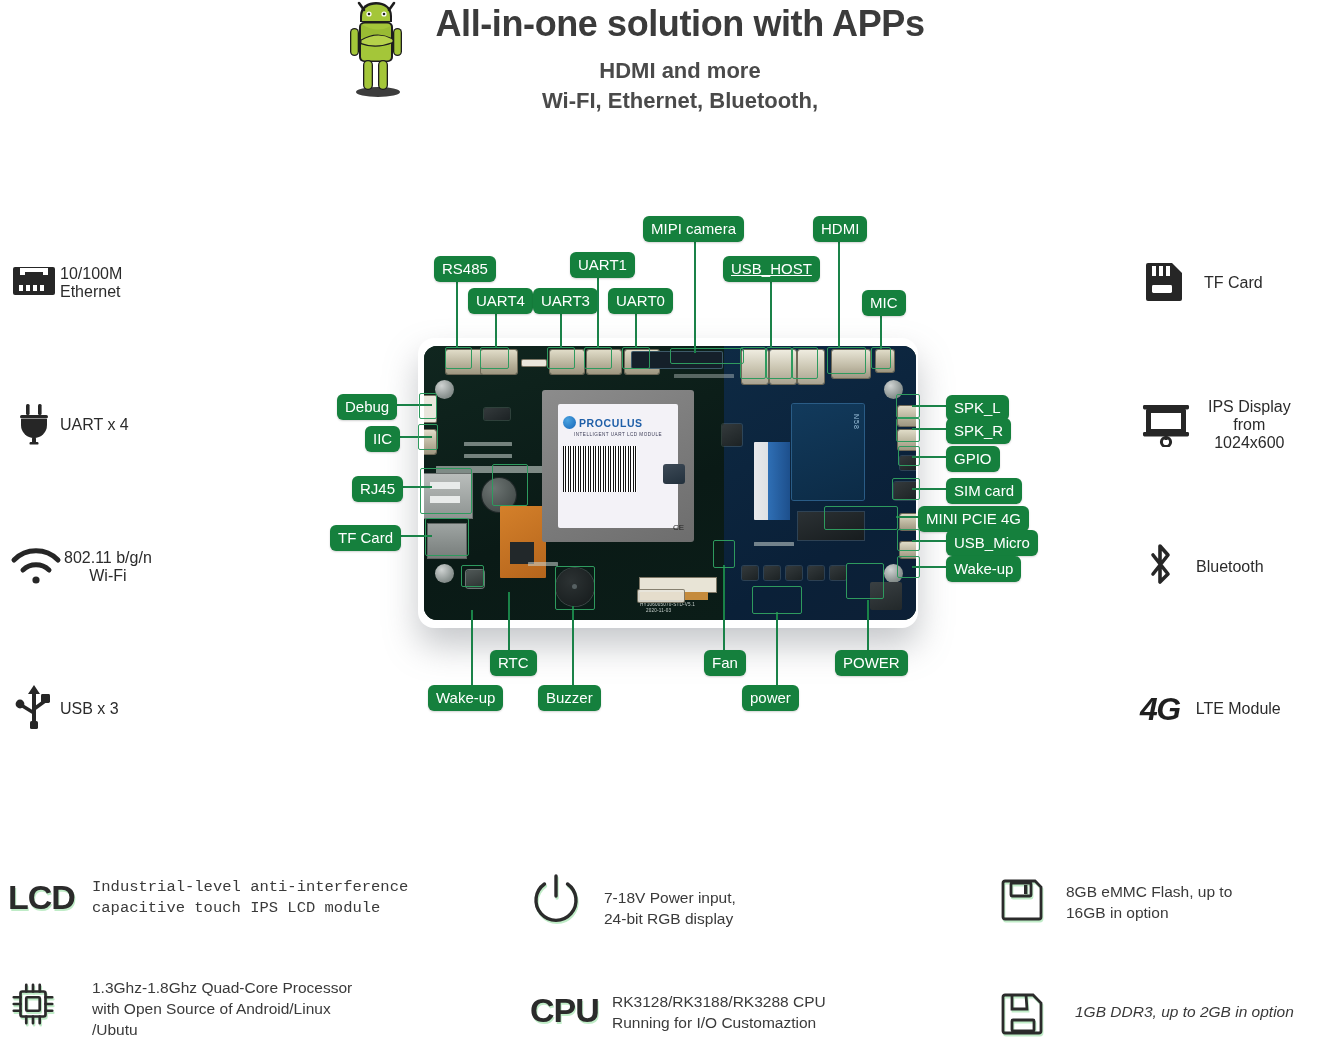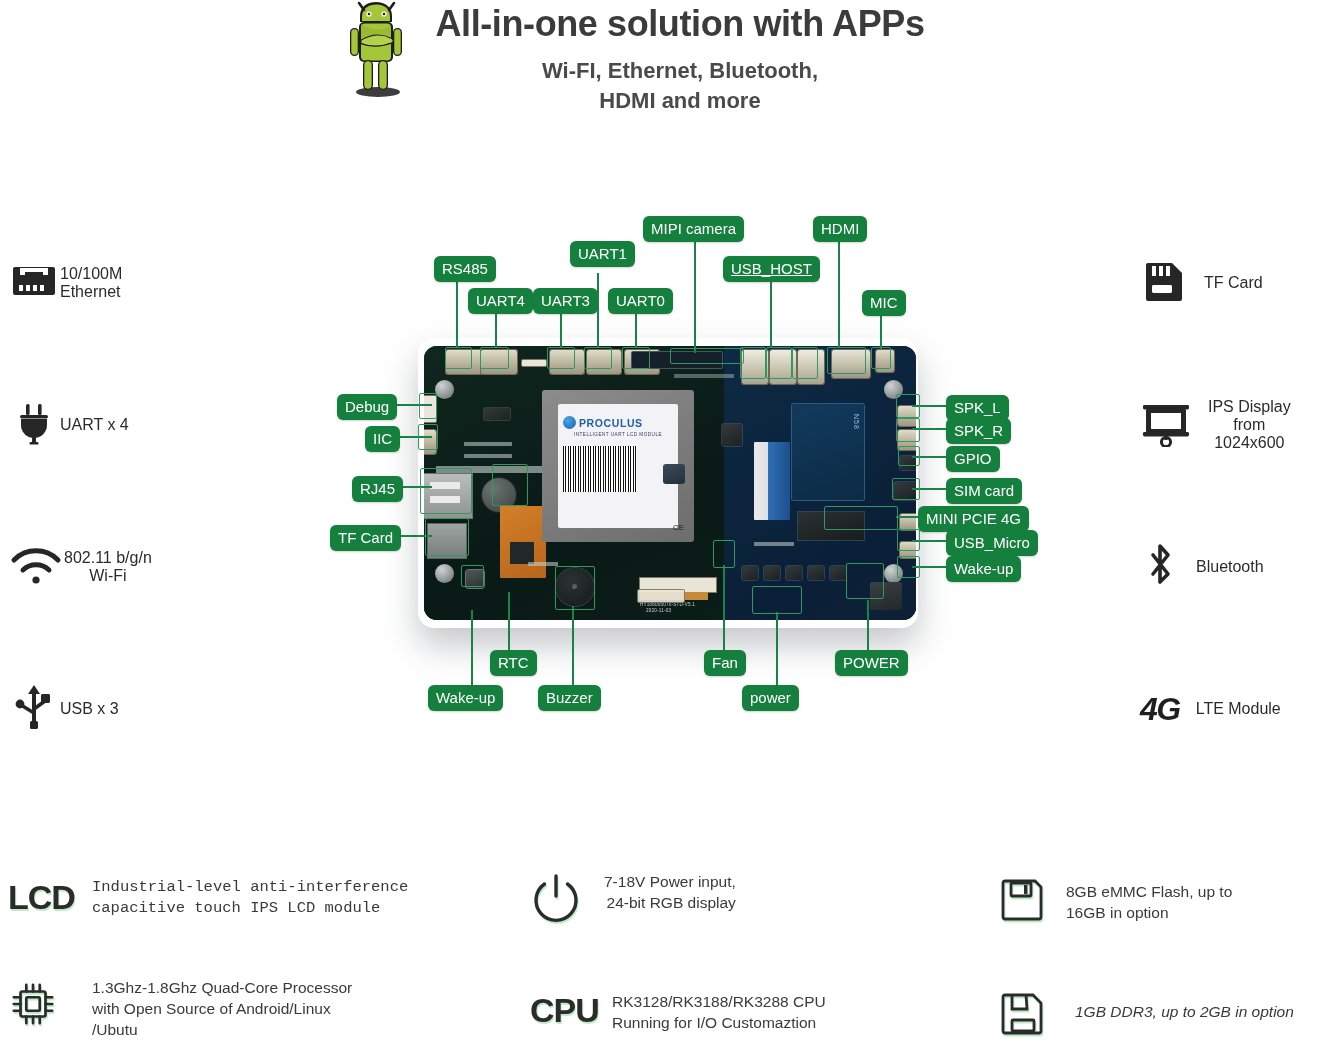--- a/index.html
+++ b/index.html
@@ -163,22 +163,22 @@
       <path d="M21.5 40.5 q16 -9 30 -1.6 q2 1.4 .4 3.4 q-16 6.2 -30.4 .6 Z" fill="#b5d14a"></path>
       <rect x="23" y="60" width="10" height="30" rx="5" fill="#1d1d1d"></rect>
       <rect x="24.3" y="61.3" width="7.4" height="27.4" rx="3.7" fill="#a4c639"></rect>
       <rect x="38" y="60" width="10" height="30" rx="5" fill="#1d1d1d"></rect>
       <rect x="39.3" y="61.3" width="7.4" height="27.4" rx="3.7" fill="#a4c639"></rect>
     </svg>
   </div>
 
   <div id="hero-title">All-in-one solution with APPs</div>
   <div id="hero-sub">
+    <div>HDMI and more</div>
     <div>Wi-FI, Ethernet, Bluetooth,</div>
-    <div>HDMI and more</div>
   </div>
 </div>
 
 <div id="feat-left" class="abs">
 
   <div class="feat-row left">
     <div class="ficon">
       <svg viewBox="0 0 48 48" width="48" height="48" fill="#262626">
         <path d="M5 10 h38 a2 2 0 0 1 2 2 v24 a2 2 0 0 1 -2 2 h-38 a2 2 0 0 1 -2 -2 v-24 a2 2 0 0 1 2 -2 z"></path>
         <path d="M10 11 h28 v7 h-5 v-3 h-18 v3 h-5 z" fill="#fff"></path>
@@ -385,21 +385,21 @@
 
   <div class="lead v" style="left:495px;top:305px;height:43px;"></div>
   <div class="badge" style="left:468px;top:288px;">UART4</div>
   <div class="hl" style="left:480px;top:347px;width:27px;height:20px;"></div>
 
   <div class="lead v" style="left:560px;top:305px;height:43px;"></div>
   <div class="badge" style="left:533px;top:288px;">UART3</div>
   <div class="hl" style="left:547px;top:347px;width:26px;height:20px;"></div>
 
   <div class="lead v" style="left:597px;top:273px;height:75px;"></div>
-  <div class="badge" style="left:570px;top:241px;text-align:right;">UART1</div>
+  <div class="badge" style="left:570px;top:252px;text-align:right;">UART1</div>
   <div class="hl" style="left:584px;top:347px;width:26px;height:20px;"></div>
 
   <div class="lead v" style="left:635px;top:305px;height:43px;"></div>
   <div class="badge" style="left:608px;top:288px;">UART0</div>
   <div class="hl" style="left:622px;top:347px;width:26px;height:20px;"></div>
 
   <div class="lead v" style="left:694px;top:233px;height:120px;"></div>
   <div class="badge" style="left:643px;top:216px;">MIPI camera</div>
   <div class="hl" style="left:670px;top:348px;width:72px;height:14px;"></div>
 
@@ -498,21 +498,21 @@
     </div>
   </div>
 
   <div class="spec" style="left:530px;top:14px;width:400px;">
     <div class="sicon" style="width:64px;height:58px;">
       <svg viewBox="0 0 52 52" width="52" height="52" fill="none" stroke="#2b2b2b" stroke-width="3.4" stroke-linecap="round">
         <path d="M14.5 12 a20 20 0 1 0 23 0"></path>
         <path d="M26 4 L26 24"></path>
       </svg>
     </div>
-    <div class="stext" style="margin-left:10px;margin-top:2px;text-align:right;">
+    <div class="stext" style="margin-left:10px;margin-top:18px;">
       <div>7-18V Power input,</div>
       <div>24-bit RGB display</div>
     </div>
   </div>
 
   <div class="spec" style="left:1000px;top:18px;width:330px;">
     <div class="sicon" style="width:54px;height:52px;">
       <svg viewBox="0 0 46 46" width="46" height="46" fill="none" stroke="#2b2b2b" stroke-width="2.8">
         <path d="M5 5 h30 l6 6 v30 a2 2 0 0 1 -2 2 h-34 a2 2 0 0 1 -2 -2 v-34 a2 2 0 0 1 2 -2 z"></path>
         <rect x="11" y="7" width="20" height="13" rx="1"></rect>

